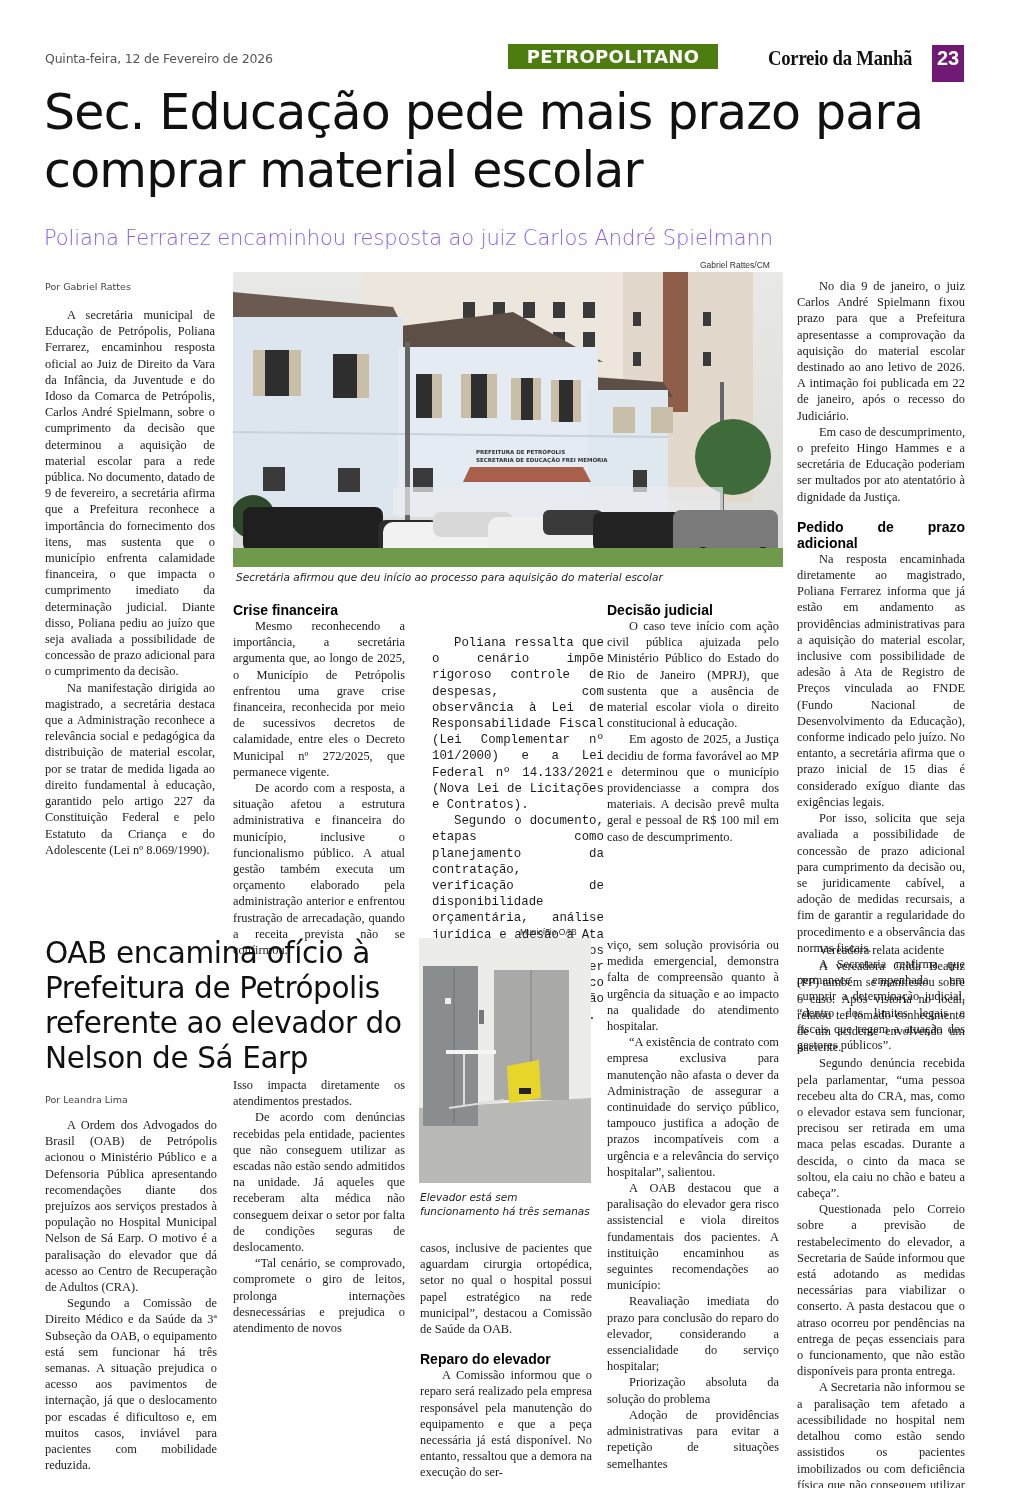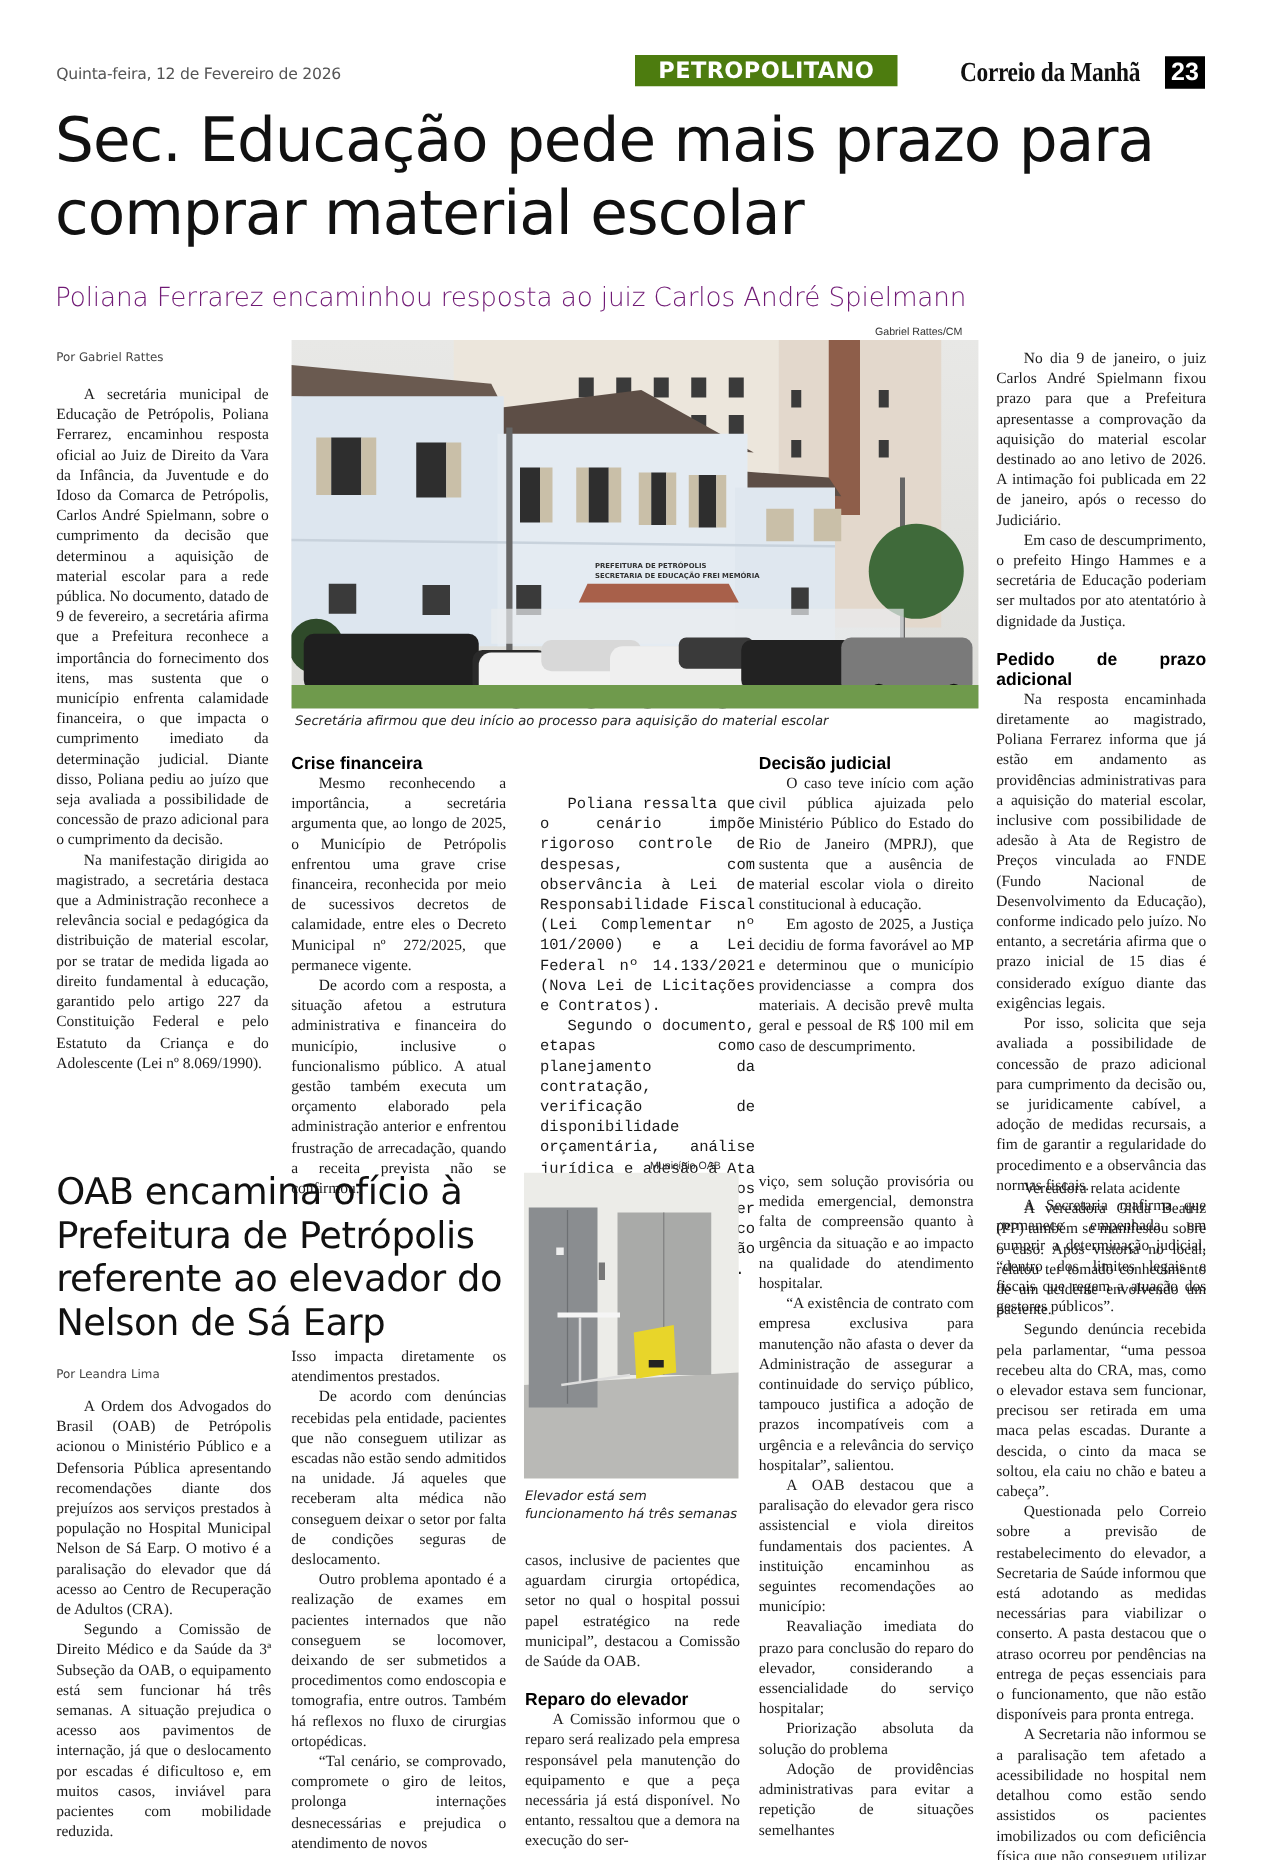--- a/index.html
+++ b/index.html
@@ -2,24 +2,24 @@
 <html><head>
 <meta charset="utf-8">
 <style>
   * { box-sizing: border-box; margin: 0; padding: 0; }
   html, body { width: 1010px; height: 1488px; background: #ffffff; overflow: hidden; }
   body { position: relative; font-family: "Liberation Serif", serif; color: #1a1a1a; }
 
   .header-date { position: absolute; left: 45px; top: 51px; font-family: "DejaVu Sans", sans-serif; font-size: 12.5px; color: #555; letter-spacing: -0.2px; }
   .section-tag { position: absolute; left: 508px; top: 44px; width: 210px; height: 25px; background: #4d7c0f; color: #fff; font-family: "DejaVu Sans", sans-serif; font-size: 18px; font-weight: 600; text-align: center; line-height: 25px; letter-spacing: 0.3px; }
   .masthead { position: absolute; left: 768px; top: 45px; font-family: "Liberation Serif", serif; font-size: 22px; font-weight: bold; color: #111; transform: scaleX(0.85); transform-origin: left; letter-spacing: -0.3px; }
-  .page-num { position: absolute; left: 932px; top: 45px; width: 32px; height: 26px; background: #000000; color: #fff; font-family: "Liberation Sans", sans-serif; font-weight: bold; font-size: 20px; text-align: center; line-height: 26px; }
+  .page-num { position: absolute; left: 932px; top: 45px; width: 32px; height: 37px; background: #701a75; color: #fff; font-family: "Liberation Sans", sans-serif; font-weight: bold; font-size: 20px; text-align: center; line-height: 26px; }
 
   .headline1 { position: absolute; left: 44px; top: 84px; width: 940px; font-family: "DejaVu Sans", sans-serif; font-size: 49px; line-height: 58px; font-weight: 500; color: #111; letter-spacing: -0.8px; }
-  .subhead1 { position: absolute; left: 44px; top: 226px; font-family: "DejaVu Sans", sans-serif; font-size: 21px; font-weight: 300; color: #701a75; letter-spacing: -0.1px; }
+  .subhead1 { position: absolute; left: 44px; top: 226px; font-family: "DejaVu Sans", sans-serif; font-size: 21px; font-weight: 300; color: #8b5cf6; letter-spacing: -0.1px; }
 
   .byline { position: absolute; font-family: "DejaVu Sans", sans-serif; font-size: 9.5px; color: #444; }
   .credit { position: absolute; font-family: Liberation Sans, sans-serif; font-size: 8.5px; color: #333; }
   .caption { position: absolute; font-family: "DejaVu Sans", sans-serif; font-style: italic; font-size: 10.5px; color: #222; line-height: 14px; }
 
   .col { position: absolute; font-size: 12.4px; line-height: 16.2px; text-align: justify; hyphens: auto; }
   .col p { text-indent: 22px; }
   .col p.noindent { text-indent: 0; }
   .col h3 { font-family: Liberation Sans, sans-serif; font-size: 14px; font-weight: bold; line-height: 16px; color: #000000; margin-top: 1px; }
   .col h3.spaced { margin-top: 14px; }
@@ -202,21 +202,20 @@
 <div class="caption" style="left:420px; top:1190px; width:170px;">Elevador está sem funcionamento há três semanas</div>
 
 <div class="col" style="left:45px; top:1117px; width:172px;">
   <p>A Ordem dos Advogados do Brasil (OAB) de Petrópolis acionou o Ministério Público e a Defensoria Pública apresentando recomendações diante dos prejuízos aos serviços prestados à população no Hospital Municipal Nelson de Sá Earp. O motivo é a paralisação do elevador que dá acesso ao Centro de Recuperação de Adultos (CRA).</p>
   <p>Segundo a Comissão de Direito Médico e da Saúde da 3ª Subseção da OAB, o equipamento está sem funcionar há três semanas. A situação prejudica o acesso aos pavimentos de internação, já que o deslocamento por escadas é dificultoso e, em muitos casos, inviável para pacientes com mobilidade reduzida.</p>
 </div>
 
 <div class="col" style="left:233px; top:1077px; width:172px;">
   <p class="noindent">Isso impacta diretamente os atendimentos prestados.</p>
   <p>De acordo com denúncias recebidas pela entidade, pacientes que não conseguem utilizar as escadas não estão sendo admitidos na unidade. Já aqueles que receberam alta médica não conseguem deixar o setor por falta de condições seguras de deslocamento.</p>
-  <p>Outro problema apontado é a realização de exames em pacientes internados que não conseguem se locomover, deixando de ser submetidos a procedimentos como endoscopia e tomografia, entre outros. Também há reflexos no fluxo de cirurgias ortopédicas.</p>
   <p>“Tal cenário, se comprovado, compromete o giro de leitos, prolonga internações desnecessárias e prejudica o atendimento de novos</p>
 </div>
 
 <div class="col" style="left:420px; top:1240px; width:172px;">
   <p class="noindent">casos, inclusive de pacientes que aguardam cirurgia ortopédica, setor no qual o hospital possui papel estratégico na rede municipal”, destacou a Comissão de Saúde da OAB.</p>
   <h3 class="spaced">Reparo do elevador</h3>
   <p>A Comissão informou que o reparo será realizado pela empresa responsável pela manutenção do equipamento e que a peça necessária já está disponível. No entanto, ressaltou que a demora na execução do ser-</p>
 </div>
 
 <div class="col" style="left:607px; top:937px; width:172px;">

